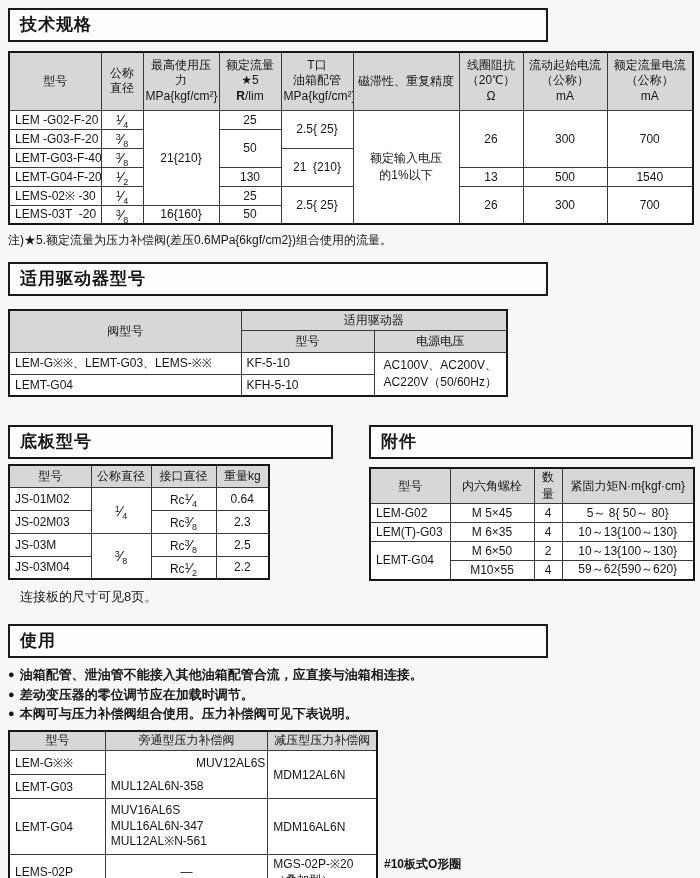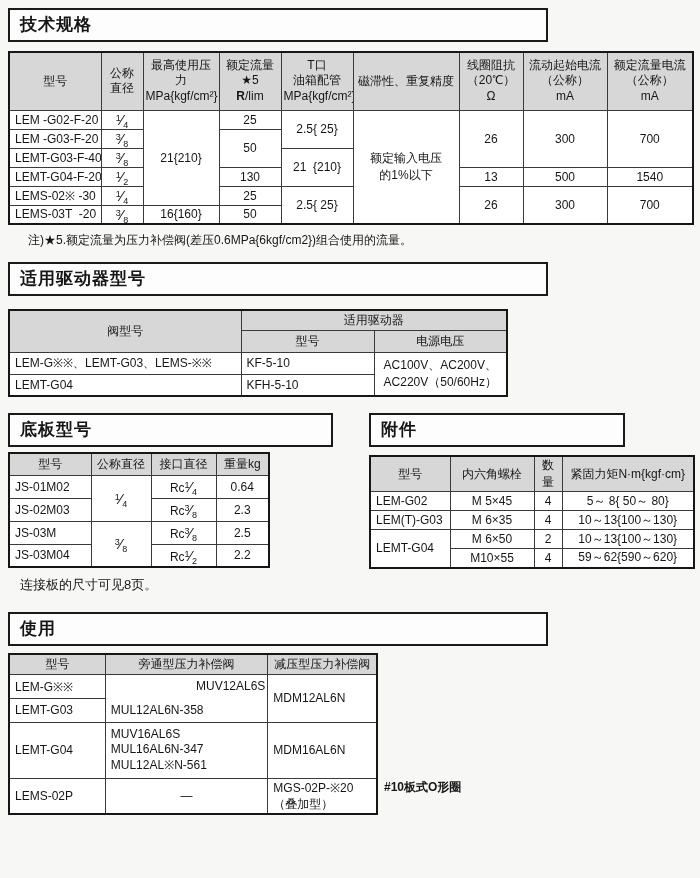--- a/index.html
+++ b/index.html
@@ -41,34 +41,34 @@
   .frac { display: inline-block; white-space: nowrap; }
   .frac .fn { font-size: 9px; position: relative; top: -4px; }
   .frac .fsl::before { content: "⁄"; font-size: 15px; margin: 0 0px; }
   .frac .fd { font-size: 9px; position: relative; top: 3px; }
 
   
   .tech { margin-top: 9px; width: 684px; }
   .tech thead tr { height: 58px; }
   .tech tbody tr { height: 19px; }
 
-  .note { font-size: 12px; margin-top: 7px; margin-left: 20px; }
+  .note { font-size: 12px; margin-top: 7px; }
 
   
   .drivers-title { margin-top: 13px; }
   .drivers { margin-top: 13px; width: 500px; }
   .drivers tr { height: 22px; }
   .drivers tr.h1 { height: 20px; }
 
   
-  .twocol { display: flex; margin-top: 16px; gap: 16px; }
+  .twocol { display: flex; margin-top: 28px; gap: 16px; }
   .leftcol { width: 340px; }
   .rightcol { width: 324px; margin-left: 20px; }
   .leftcol .titlebox { width: 325px; }
-  .rightcol .titlebox { width: 256px; }
+  .rightcol .titlebox { width: 324px; }
   .bullet { font-size: 13px; font-weight: bold; margin-top: 6px; line-height: 1.35; }
   .bullet::before { content: "●"; font-size: 11px; margin-right: 5px; position: relative; top: -1px; }
   .baseplate { margin-top: 5px; width: 260px; }
   .baseplate thead tr { height: 22px; }
   .baseplate tbody tr { height: 23px; }
   .bp-footer { font-size: 13px; margin-top: 8px; padding-left: 12px; }
   .accessories { margin-top: 8px; width: 324px; }
   .accessories thead tr { height: 24px; }
   .accessories tbody tr { height: 19px; }
 
@@ -287,20 +287,25 @@
             <td>4</td>
             <td class="ws">59～62{590～620}</td>
           </tr>
         </tbody>
       </table>
     </div>
   </div>
 
   <div class="titlebox full usage-title">使用</div>
 
+  <div class="usage-bullets">
+    <div class="bullet">油箱配管、泄油管不能接入其他油箱配管合流，应直接与油箱相连接。</div>
+    <div class="bullet">差动变压器的零位调节应在加载时调节。</div>
+    <div class="bullet">本阀可与压力补偿阀组合使用。压力补偿阀可见下表说明。</div>
+  </div>
 
   <div class="comp-wrap">
     <table class="comp">
       <thead>
         <tr>
           <th style="width:90px">型号</th>
           <th style="width:152px">旁通型压力补偿阀</th>
           <th style="width:102px">减压型压力补偿阀</th>
         </tr>
       </thead>

